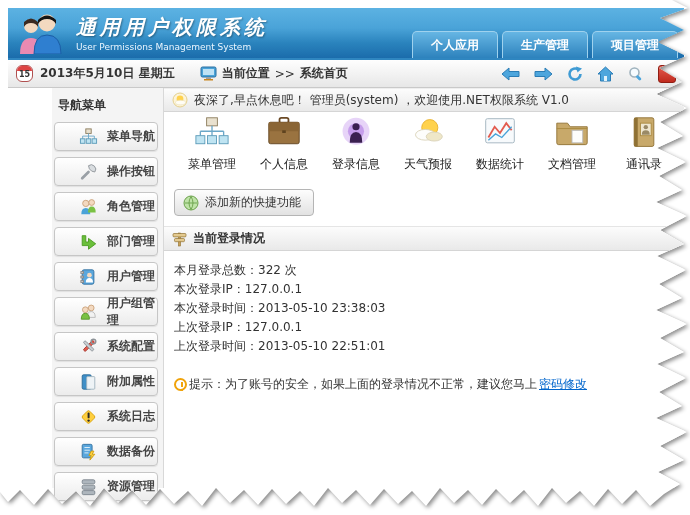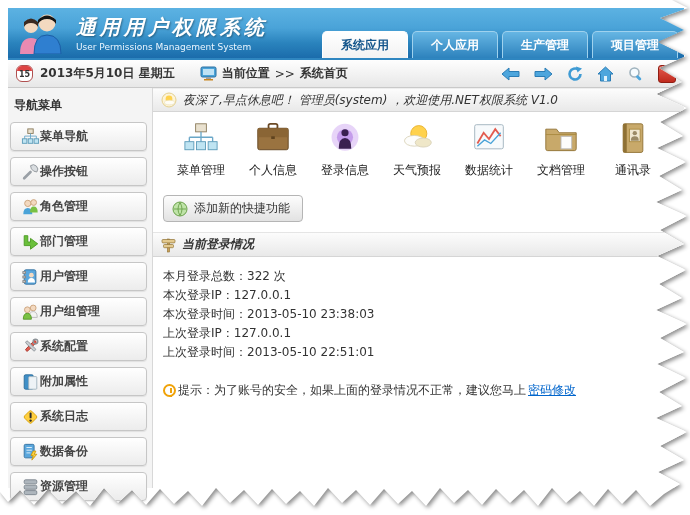--- a/index.html
+++ b/index.html
@@ -27,31 +27,31 @@
   .cal::before { content:""; position:absolute; left:0; top:0; right:0; height:5px; background:#d44; }
   .cal-num { position:absolute; left:0; right:0; bottom:0; top:4px; text-align:center; font-size:8px; font-weight:bold; color:#333; }
   .tbar .date { font-weight:bold; }
   .loc-group { display:flex; align-items:center; gap:5px; margin-left:18px; }
   .loc-group .bold { font-weight:bold; }
   .nav-icons { margin-left:auto; display:flex; align-items:center; gap:14px; }
   .nav-icons svg { display:block; cursor:pointer; }
   .logout-chip { width:18px; height:18px; background:linear-gradient(#e45b4f,#c02a1e); border-radius:3px; border:1px solid #8f1e14; cursor:pointer; }
 
   
-  .bod { display:flex; height:calc(100% - 82px); }
+  .bod { display:flex; height:calc(100% - 82px);margin-left:44px; }
   aside { width:145px; background:#f4f4f4; border-right:1px solid #d8d8d8; padding:5px 5px 0 2px; }
   .side-title { font-weight:bold; color:#333; padding:4px 2px 8px 4px; }
-  .side-item { display:flex; align-items:center; height:29px; margin-bottom:6px; padding-left:10px; background:linear-gradient(#ffffff,#ececec); border:1px solid #c6c6c6; border-radius:4px; box-shadow:0 1px 1px rgba(0,0,0,.08); cursor:pointer; }
+  .side-item { display:flex; align-items:center; gap:9px; height:29px; margin-bottom:6px; padding-left:24px; background:linear-gradient(#ffffff,#ececec); border:1px solid #c6c6c6; border-radius:4px; box-shadow:0 1px 1px rgba(0,0,0,.08); cursor:pointer; }
   .side-item span.lbl { font-weight:bold; color:#444; }
   .side-item svg { flex:0 0 auto; }
 
   main { flex:1; background:#fff; position:relative; }
-  .bar { height:24px; display:flex; align-items:center; gap:6px; padding:0 8px; background:linear-gradient(#fcfcfc,#e9e9e9); border-bottom:1px solid #d5d5d5;font-style:italic; }
+  .bar { height:24px; display:flex; align-items:center; gap:6px; padding:0 8px; background:linear-gradient(#fcfcfc,#e9e9e9); border-bottom:1px solid #d5d5d5; }
   .bar.first { border-top:1px solid #eee; }
-  .shortcuts { display:flex; padding:10px 4px 6px 12px;text-align:center; }
+  .shortcuts { display:flex; padding:4px 4px 6px 12px;text-align:center; }
   .sc { width:72px; display:flex; flex-direction:column; align-items:center; gap:6px; cursor:pointer; }
   .sc .sc-lbl { font-size:12px; color:#222; white-space:nowrap; }
   .add-row { padding:10px 0 10px 10px; border-bottom:1px solid #e5e5e5; }
   .add-btn { display:inline-flex; align-items:center; gap:6px; padding:4px 12px 4px 8px; font-size:12px; color:#333; background:linear-gradient(#fdfdfd,#e2e2e2); border:1px solid #b5b5b5; border-radius:4px; cursor:pointer; font-family:inherit; }
   .rows { padding:10px 0 4px 10px; }
   .rows .lr { line-height:19px; }
   .tip { display:flex; align-items:center; gap:2px; padding:16px 0 0 10px; }
   .tip-ico { width:13px; height:13px; border-radius:50%; border:2px solid #f0a30a; position:relative; flex:0 0 auto; }
   .tip-ico::before { content:""; position:absolute; left:4.5px; top:2px; width:2px; height:5px; background:#f0a30a; }
   .tip-ico::after { content:""; position:absolute; left:4.5px; top:8.5px; width:2px; height:2px; background:#f0a30a; }
@@ -75,21 +75,20 @@
         <path d="M24 8 q9 -9 18 0 v4 q-3 -5 -9 -5 q-6 0 -9 5 z" fill="#151515"></path>
         <path d="M20 42 q0 -19 13 -19 q14 0 14 19 z" fill="#2f7fd0"></path>
         <path d="M20 42 q0 -19 13 -19 q14 0 14 19 z" fill="none" stroke="#1c5ea5" stroke-width="1"></path>
       </svg>
       <div>
         <div class="brand-title">通用用户权限系统</div>
         <div class="brand-sub">User Permissions Management System</div>
       </div>
     </div>
     <div class="tabs">
-      <div class="tab active">系统应用</div>
       <div class="tab">个人应用</div>
       <div class="tab">生产管理</div>
       <div class="tab">项目管理</div>
     </div>
   </div>
 
   <div class="tbar">
     <div class="cal">
       <span class="cal-num">15</span>
     </div>

